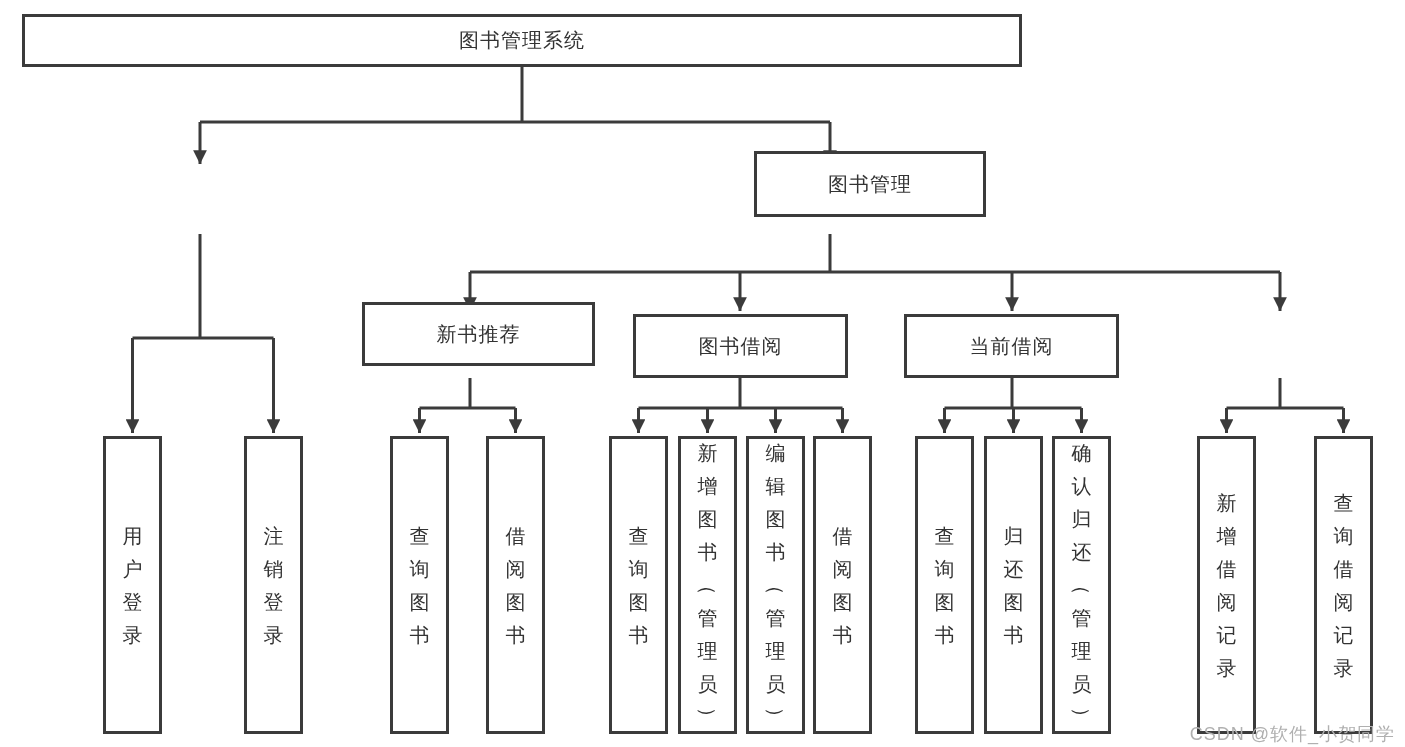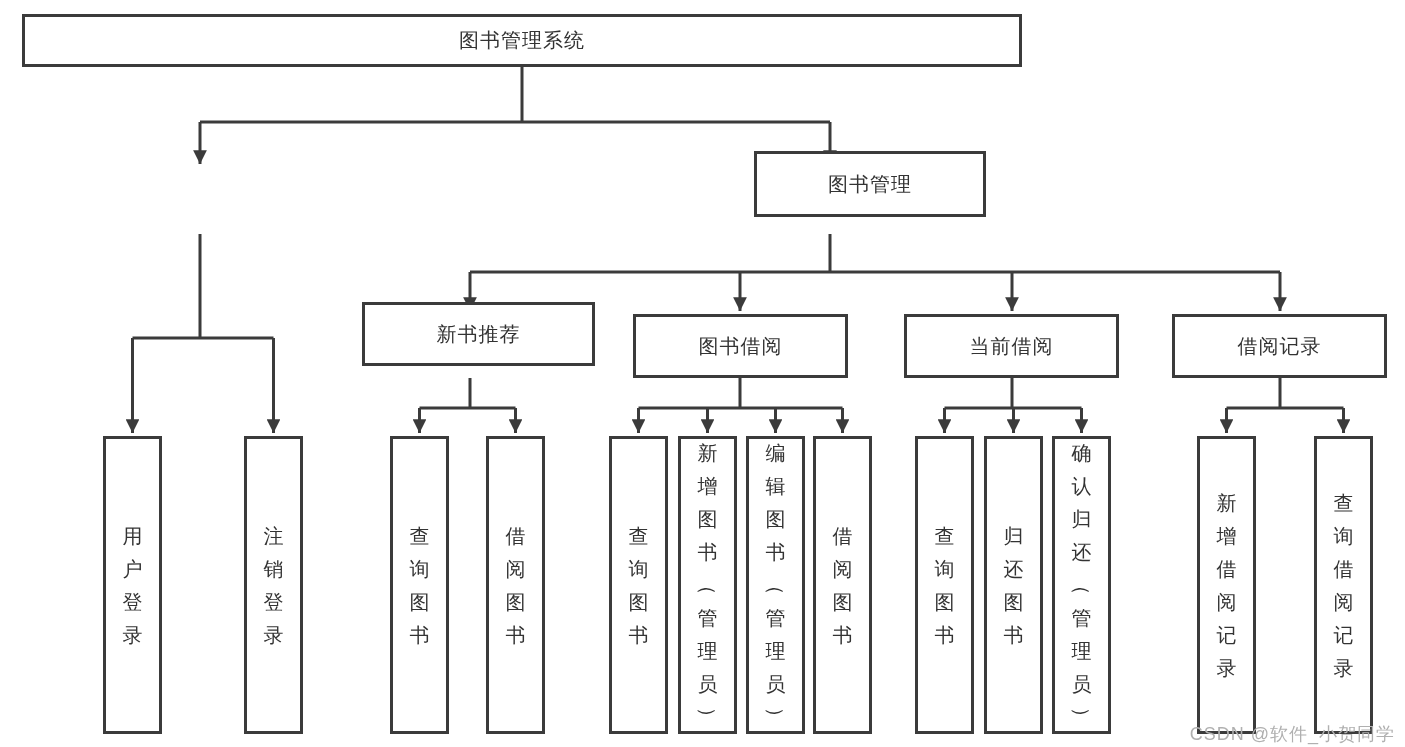--- a/index.html
+++ b/index.html
@@ -122,23 +122,20 @@
 
   <div class="node hnode" style="left:362px; top:302px; width:233px; height:64px;">
     <span>新书推荐</span>
   </div>
   <div class="node hnode" style="left:633px; top:314px; width:215px; height:64px;">
     <span>图书借阅</span>
   </div>
   <div class="node hnode" style="left:904px; top:314px; width:215px; height:64px;">
     <span>当前借阅</span>
   </div>
-  <div class="node hnode" style="left:1172px; top:314px; width:215px; height:64px;">
-    <span>借阅记录</span>
-  </div>
 
   <div class="node leaf" style="left:103px; top:436px; width:59px; height:298px;">
     <div class="vtext">
         <span class="vchar">用</span>
         <span class="vchar">户</span>
         <span class="vchar">登</span>
         <span class="vchar">录</span>
       </div>
   </div>
   <div class="node leaf" style="left:244px; top:436px; width:59px; height:298px;">

